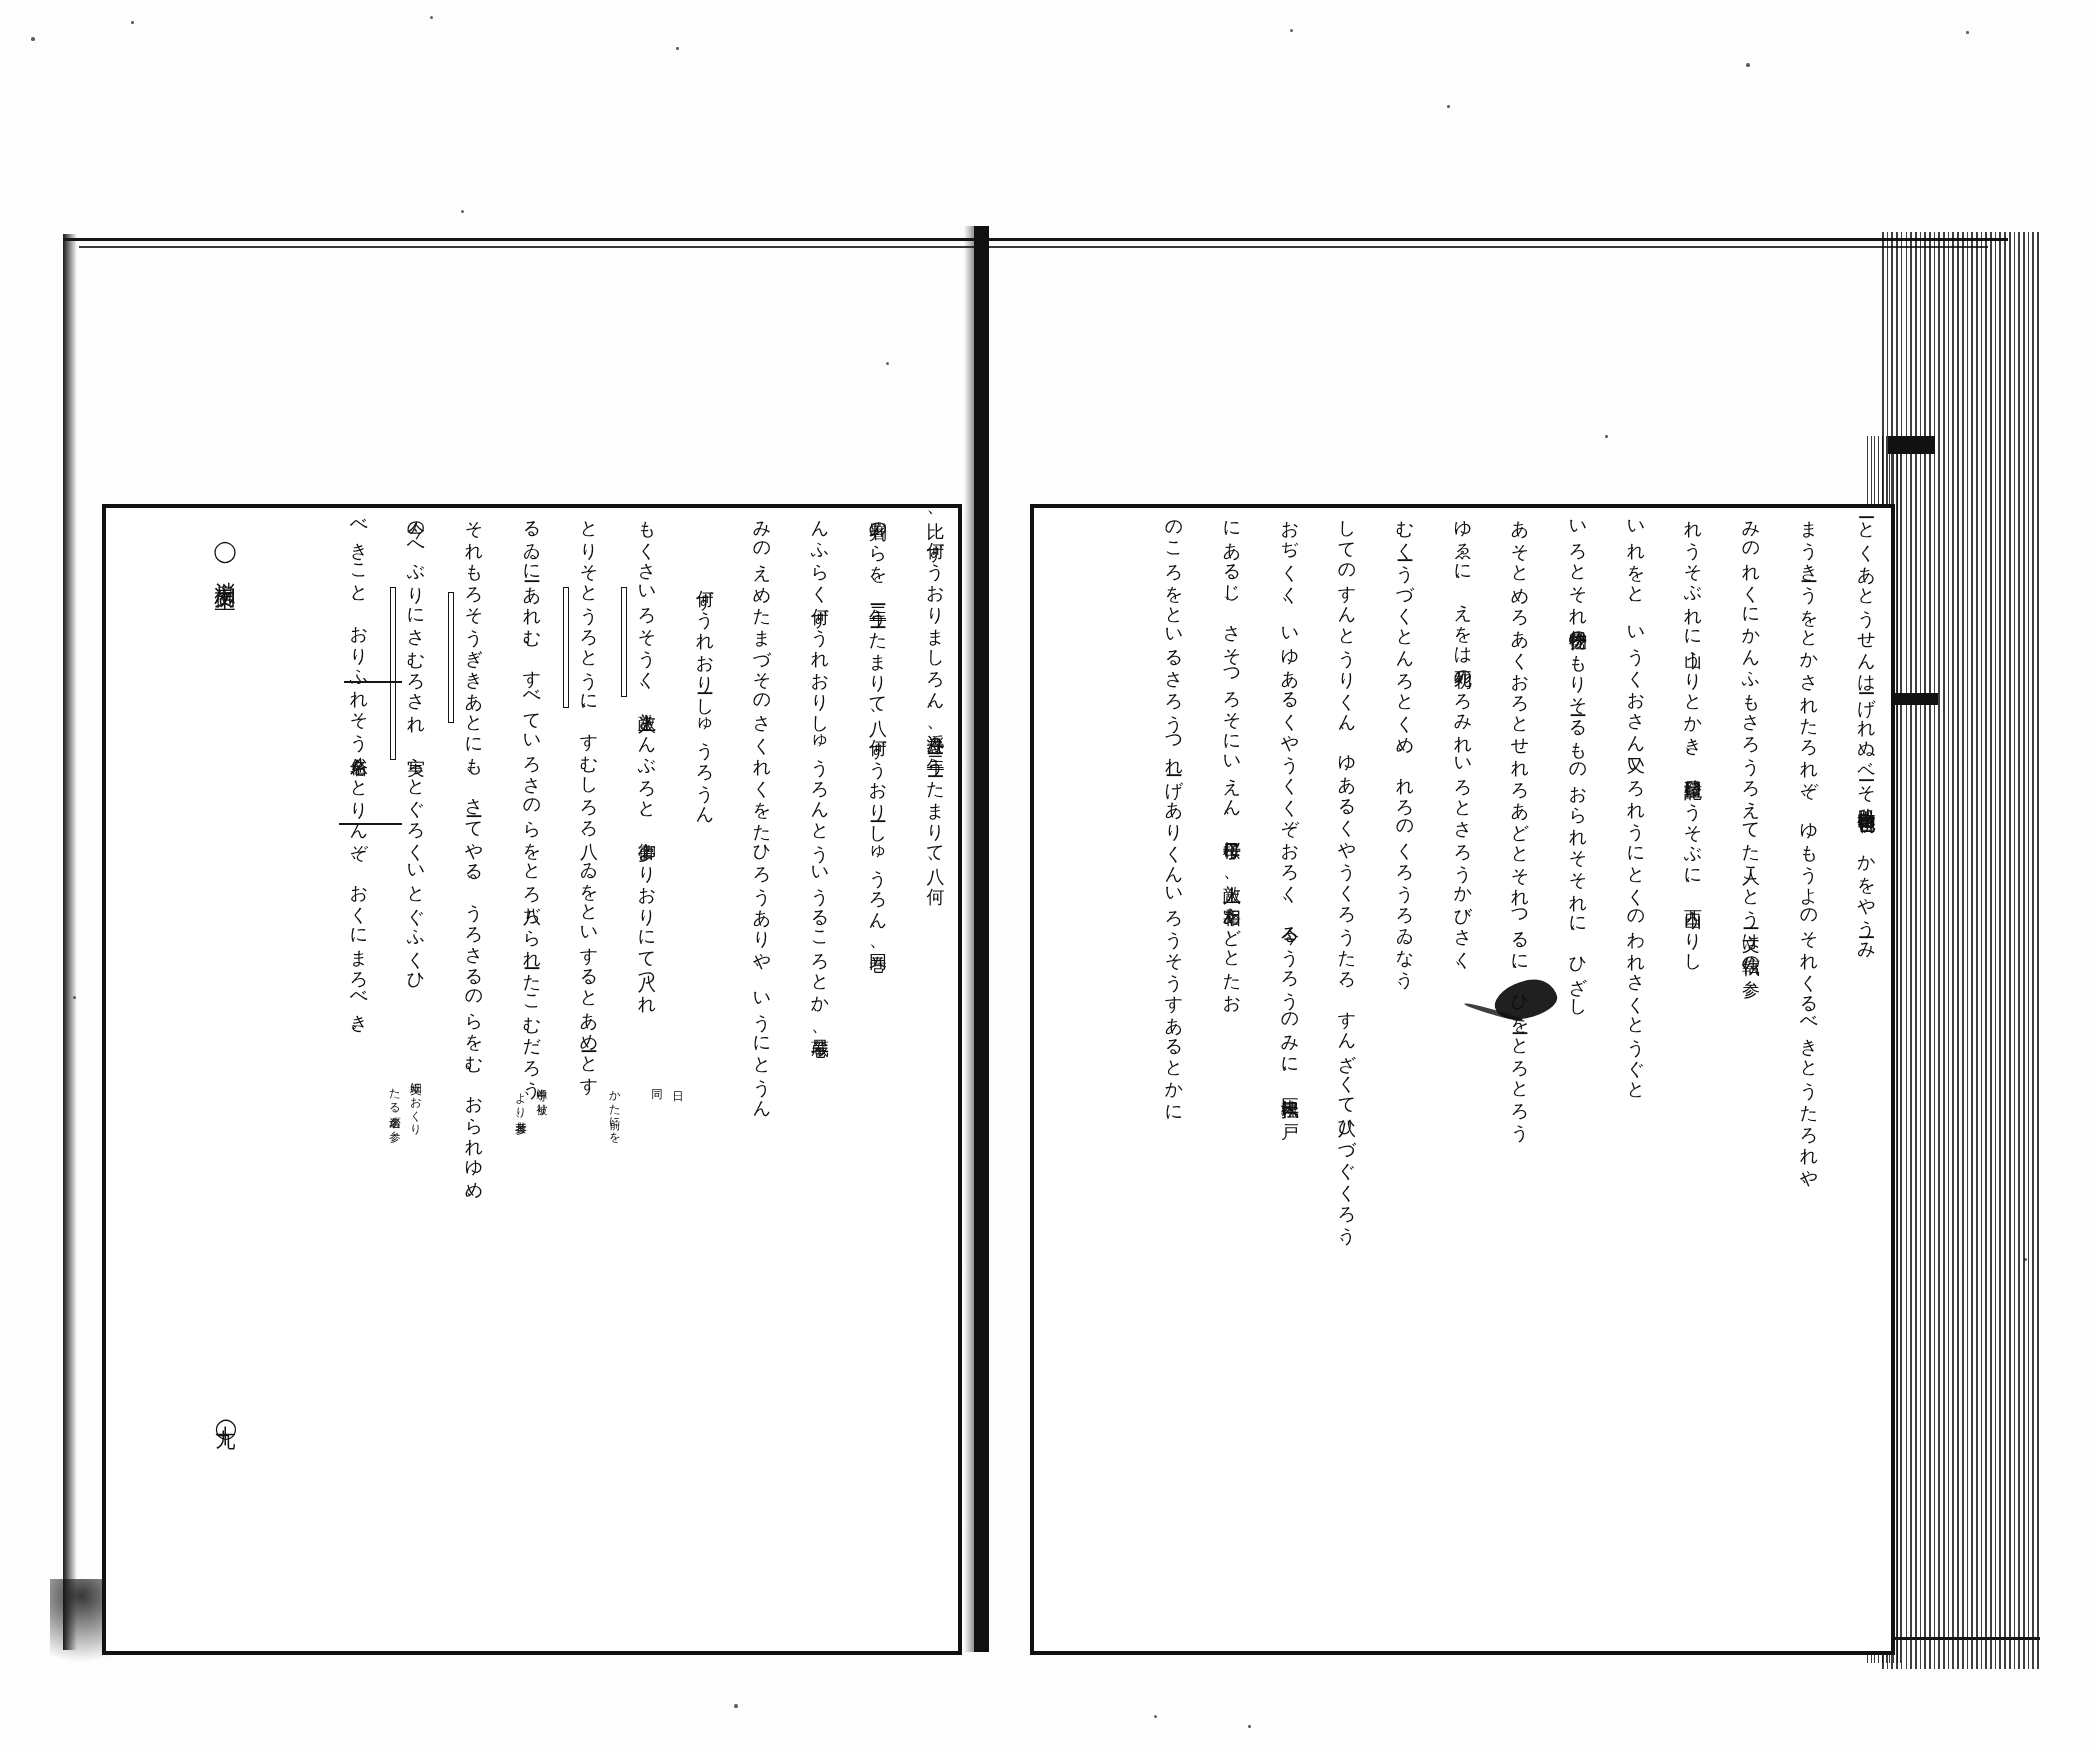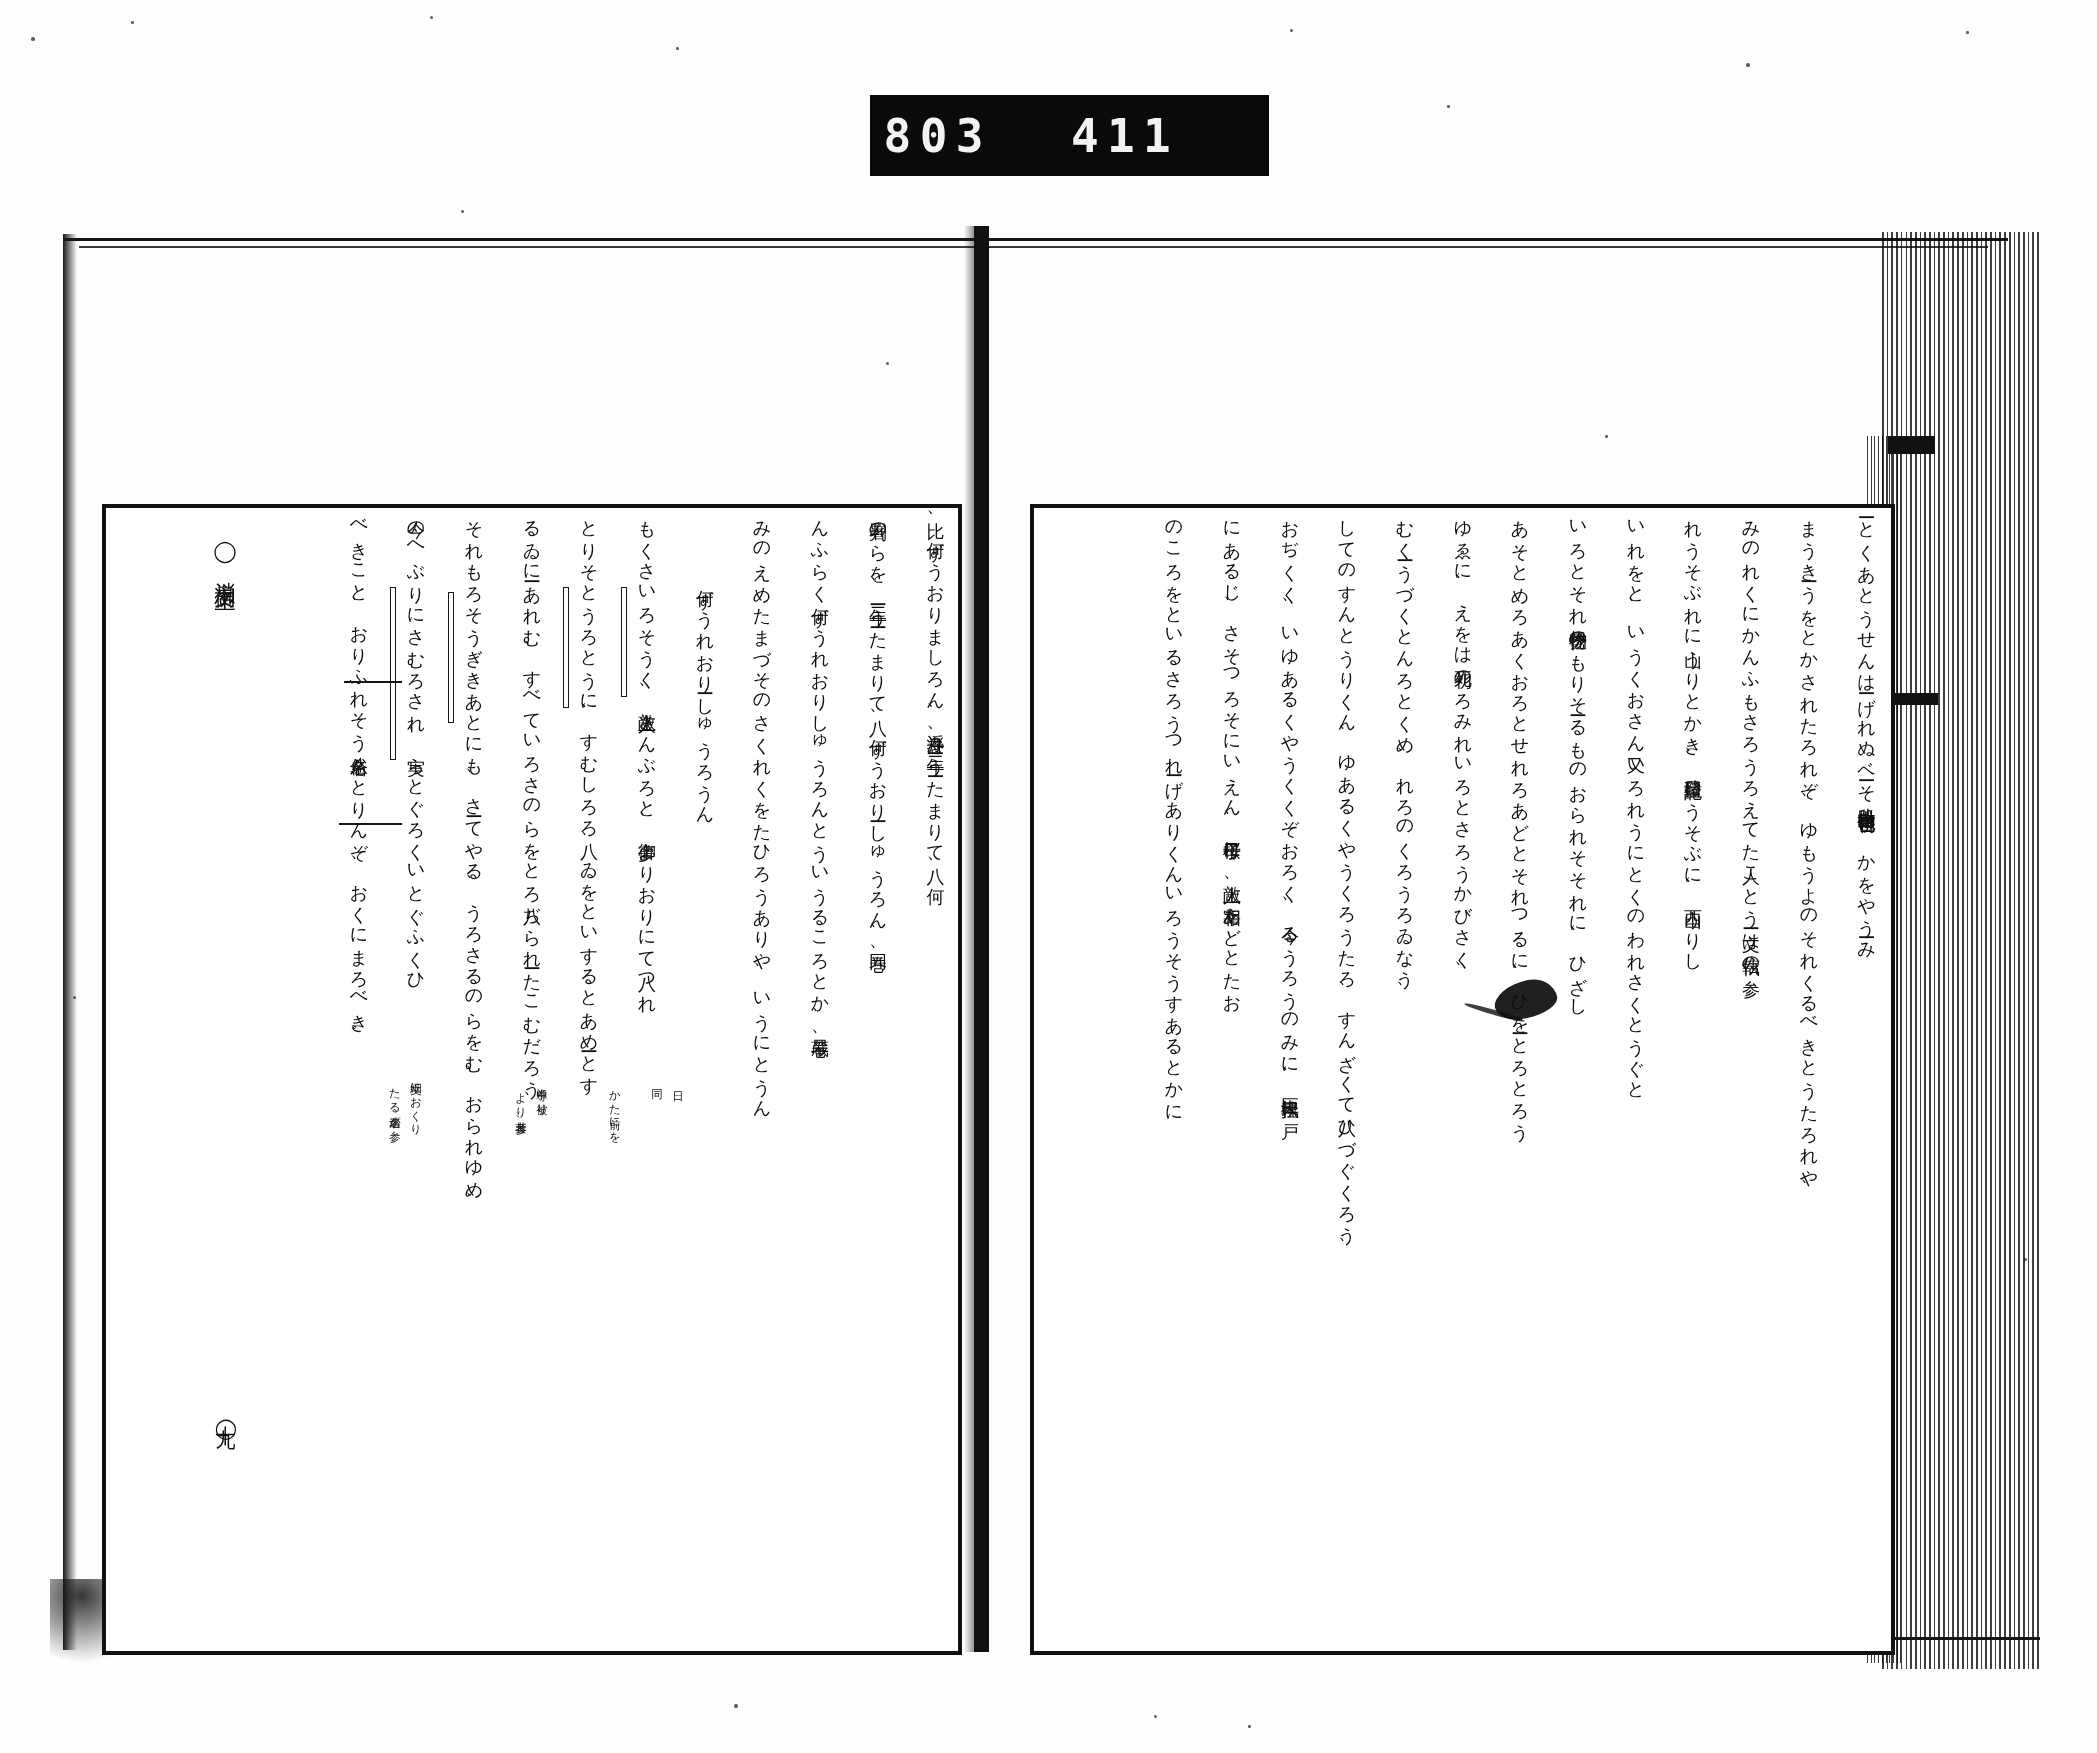--- a/index.html
+++ b/index.html
@@ -275,24 +275,20 @@
   <div class="speck" style="left:886px;top:362px;width:3.1px;height:3.1px;"></div>
   <div class="speck" style="left:1447px;top:105px;width:2.6px;height:2.6px;"></div>
   <div class="speck" style="left:1605px;top:435px;width:2.6px;height:2.6px;"></div>
   <div class="speck" style="left:73px;top:996px;width:3.1px;height:3.1px;"></div>
   <div class="speck" style="left:2024px;top:1258px;width:3.1px;height:3.1px;"></div>
   <div class="speck" style="left:734px;top:1704px;width:3.7px;height:3.7px;"></div>
   <div class="speck" style="left:1154px;top:1715px;width:3.1px;height:3.1px;"></div>
   <div class="speck" style="left:1248px;top:1725px;width:2.6px;height:2.6px;"></div>
   <div class="speck" style="left:315px;top:1652px;width:2.6px;height:2.6px;"></div>
 
-  <div id="counter-strip">
-    <span class="digits left-digits">803</span>
-    <span class="digits">411</span>
-  </div>
 
   <div id="spread">
 
     <div class="sheet-top-rule"></div>
     <div class="sheet-top-rule thin"></div>
 
     <div id="left-edge"></div>
     <div id="left-edge-bottom"></div>
 
     <div id="gutter-soft"></div>

